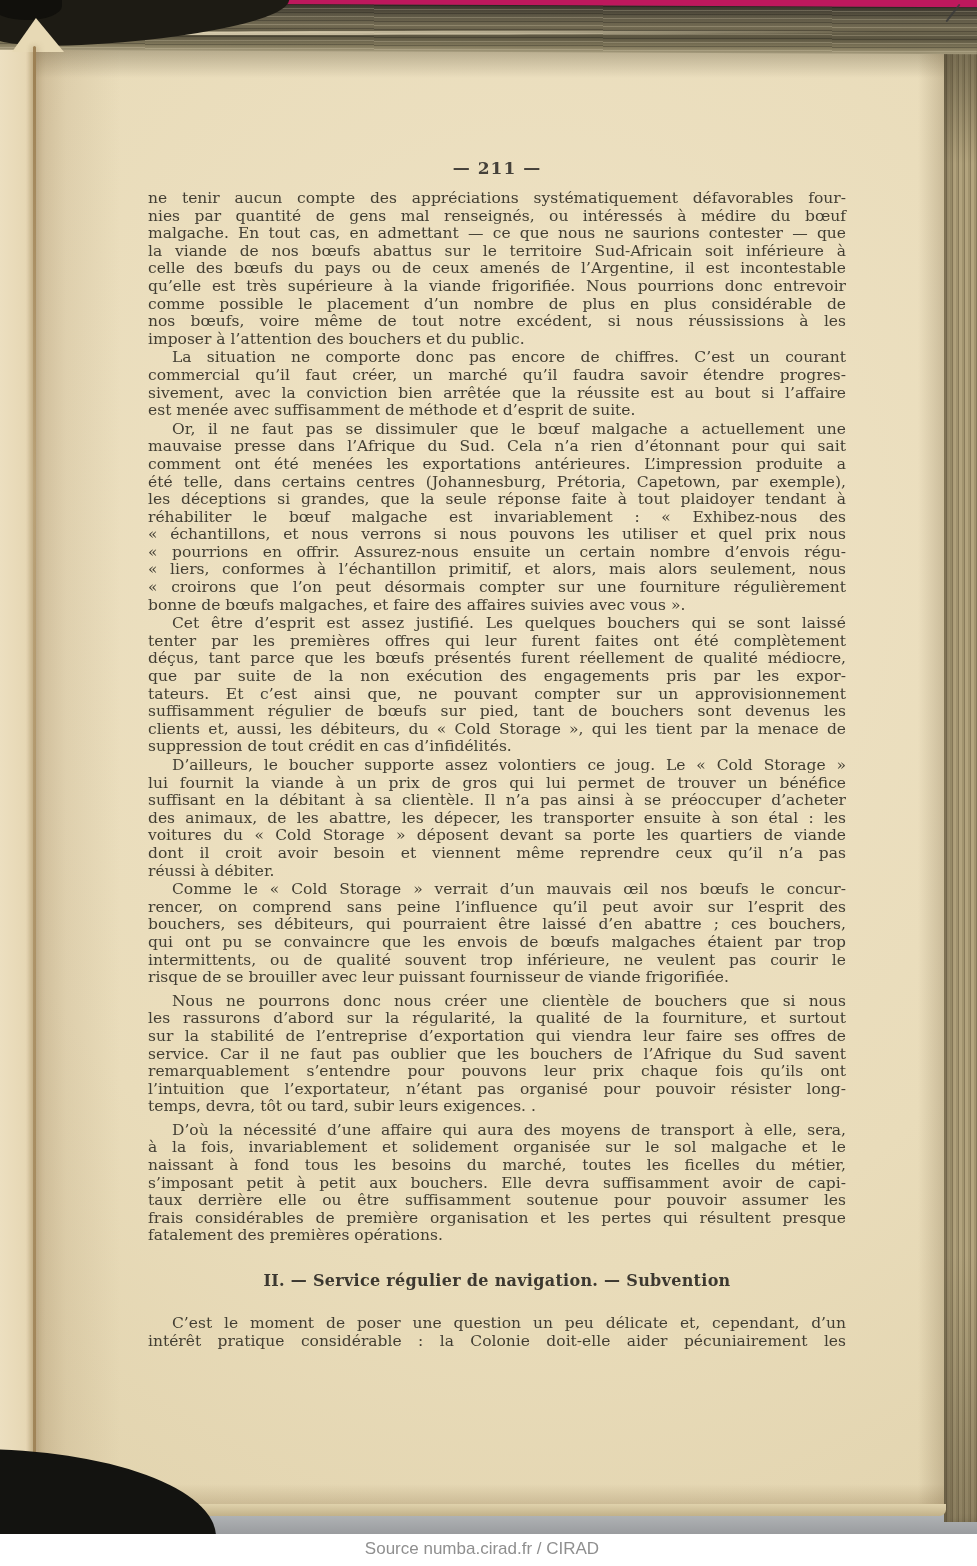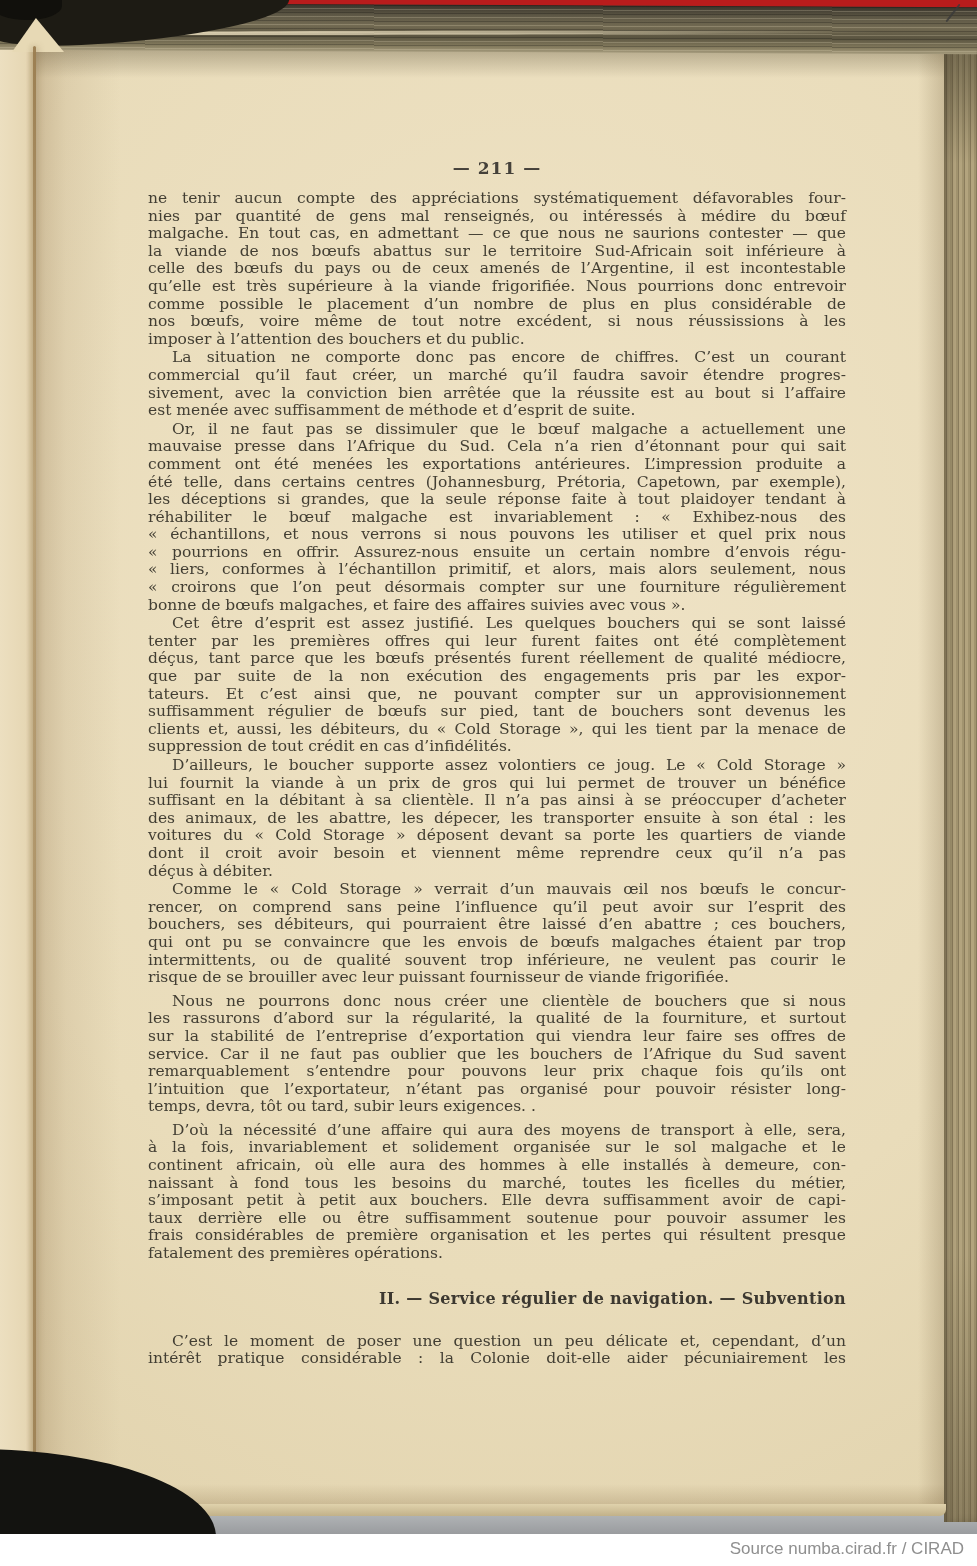--- a/index.html
+++ b/index.html
@@ -1,20 +1,20 @@
 <!DOCTYPE html>
 <html><head>
 <meta charset="utf-8">
 <style>
   html,body{margin:0;padding:0;background:#ffffff;}
   .screenshot{position:relative;width:977px;height:1566px;overflow:hidden;background:#ffffff;
               font-family:"DejaVu Serif","Liberation Serif",serif;}
 
   
-  .photo{position:absolute;left:0;top:0;width:977px;height:1534px;background:#b91c1c;overflow:hidden;}
+  .photo{position:absolute;left:0;top:0;width:977px;height:1534px;background:#be185d;overflow:hidden;}
 
   .table-band{position:absolute;left:0;top:1494px;width:977px;height:42px;
               background:linear-gradient(180deg,#c7c9cb 0%,#b3b6b8 45%,#97999c 100%);}
 
   .fore-edge{position:absolute;left:944px;top:34px;width:33px;height:1488px;
              background:
                linear-gradient(180deg,rgba(60,54,38,.55) 0,rgba(60,54,38,0) 130px,rgba(60,54,38,0) 82%,rgba(84,74,52,.4) 100%),
                repeating-linear-gradient(90deg,#a2946f 0 2px,#897b5b 2px 3px,#b3a47e 3px 6px);
              box-shadow:inset 6px 0 8px -2px rgba(60,50,35,.45);}
 
@@ -60,27 +60,27 @@
   .textblock{position:absolute;left:112px;top:110px;width:698px;color:#423e33;
              font-size:15.5px;line-height:17.6px;}
   .pagenum{text-align:center;font-weight:bold;font-size:17px;letter-spacing:1px;margin-bottom:12px;
            color:#45413a;line-height:20px;}
   .para{margin-top:1px;}
   .para.gap{margin-top:6px;}
   .line{text-align:justify;text-align-last:justify;}
   .line.last{text-align-last:left;}
   .para.indent .line:first-child{text-indent:24px;}
   .it{}
-  .heading{margin:26px 0 24px;text-align:right;font-size:16px;font-weight:bold;color:#3c3830;
+  .heading{margin:26px 0 24px;text-align:center;font-size:16px;font-weight:bold;color:#3c3830;
            letter-spacing:.3px;line-height:20px;}
 
   
   .attribution{position:absolute;left:0;top:1534px;width:977px;height:32px;background:#ffffff;
                font-family:"Liberation Sans","DejaVu Sans",sans-serif;font-size:17px;color:#8f8f8f;
-               text-align:right;line-height:30px;box-sizing:border-box;padding-right:13px;}
+               text-align:center;line-height:30px;box-sizing:border-box;padding-right:13px;}
 </style>
 </head>
 <body>
 
 <div class="screenshot">
   <div class="photo">
     <div class="table-band"></div>
     <div class="prev-page"></div>
     <div class="fore-edge"></div>
 
@@ -128,21 +128,21 @@
               <div class="line">clients et, aussi, les débiteurs, du « Cold Storage », qui les tient par la menace de</div>
               <div class="line last">suppression de tout crédit en cas d’infidélités.</div>
             </div>
             <div class="para indent">
               <div class="line">D’ailleurs, le boucher supporte assez volontiers ce joug. Le « Cold Storage »</div>
               <div class="line">lui fournit la viande à un prix de gros qui lui permet de trouver un bénéfice</div>
               <div class="line">suffisant en la débitant à sa clientèle. Il n’a pas ainsi à se préoccuper d’acheter</div>
               <div class="line">des animaux, de les abattre, les dépecer, les transporter ensuite à son étal : les</div>
               <div class="line">voitures du « Cold Storage » déposent devant sa porte les quartiers de viande</div>
               <div class="line">dont il croit avoir besoin et viennent même reprendre ceux qu’il n’a pas</div>
-              <div class="line last">déçus à débiter.</div>
+              <div class="line last">réussi à débiter.</div>
             </div>
             <div class="para indent">
               <div class="line">Comme le « Cold Storage » verrait d’un mauvais œil nos bœufs le concur-</div>
               <div class="line">rencer, on comprend sans peine l’influence qu’il peut avoir sur l’esprit des</div>
               <div class="line">bouchers, ses débiteurs, qui pourraient être laissé d’en abattre ; ces bouchers,</div>
               <div class="line">qui ont pu se convaincre que les envois de bœufs malgaches étaient par trop</div>
               <div class="line">intermittents, ou de qualité souvent trop inférieure, ne veulent pas courir le</div>
               <div class="line last">risque de se brouiller avec leur puissant fournisseur de viande frigorifiée.</div>
             </div>
             <div class="para indent gap">
@@ -150,21 +150,20 @@
               <div class="line">les rassurons d’abord sur la régularité, la qualité de la fourniture, et surtout</div>
               <div class="line">sur la stabilité de l’entreprise d’exportation qui viendra leur faire ses offres de</div>
               <div class="line">service. Car il ne faut pas oublier que les bouchers de l’Afrique du Sud savent</div>
               <div class="line">remarquablement s’entendre pour pouvons leur prix chaque fois qu’ils ont</div>
               <div class="line">l’intuition que l’exportateur, n’étant pas organisé pour pouvoir résister long-</div>
               <div class="line last">temps, devra, tôt ou tard, subir leurs exigences. .</div>
             </div>
             <div class="para indent gap">
               <div class="line">D’où la nécessité d’une affaire qui aura des moyens de transport à elle, sera,</div>
               <div class="line">à la fois, invariablement et solidement organisée sur le sol malgache et le</div>
-              <div class="line">continent africain, où elle aura des hommes à elle installés à demeure, con-</div>
               <div class="line">naissant à fond tous les besoins du marché, toutes les ficelles du métier,</div>
               <div class="line">s’imposant petit à petit aux bouchers. Elle devra suffisamment avoir de capi-</div>
               <div class="line">taux derrière elle ou être suffisamment soutenue pour pouvoir assumer les</div>
               <div class="line">frais considérables de première organisation et les pertes qui résultent presque</div>
               <div class="line last">fatalement des premières opérations.</div>
             </div>
           </div>
         <div class="heading">II. — Service régulier de navigation. — Subvention</div>
         <div id="paras-after">
             <div class="para indent">

